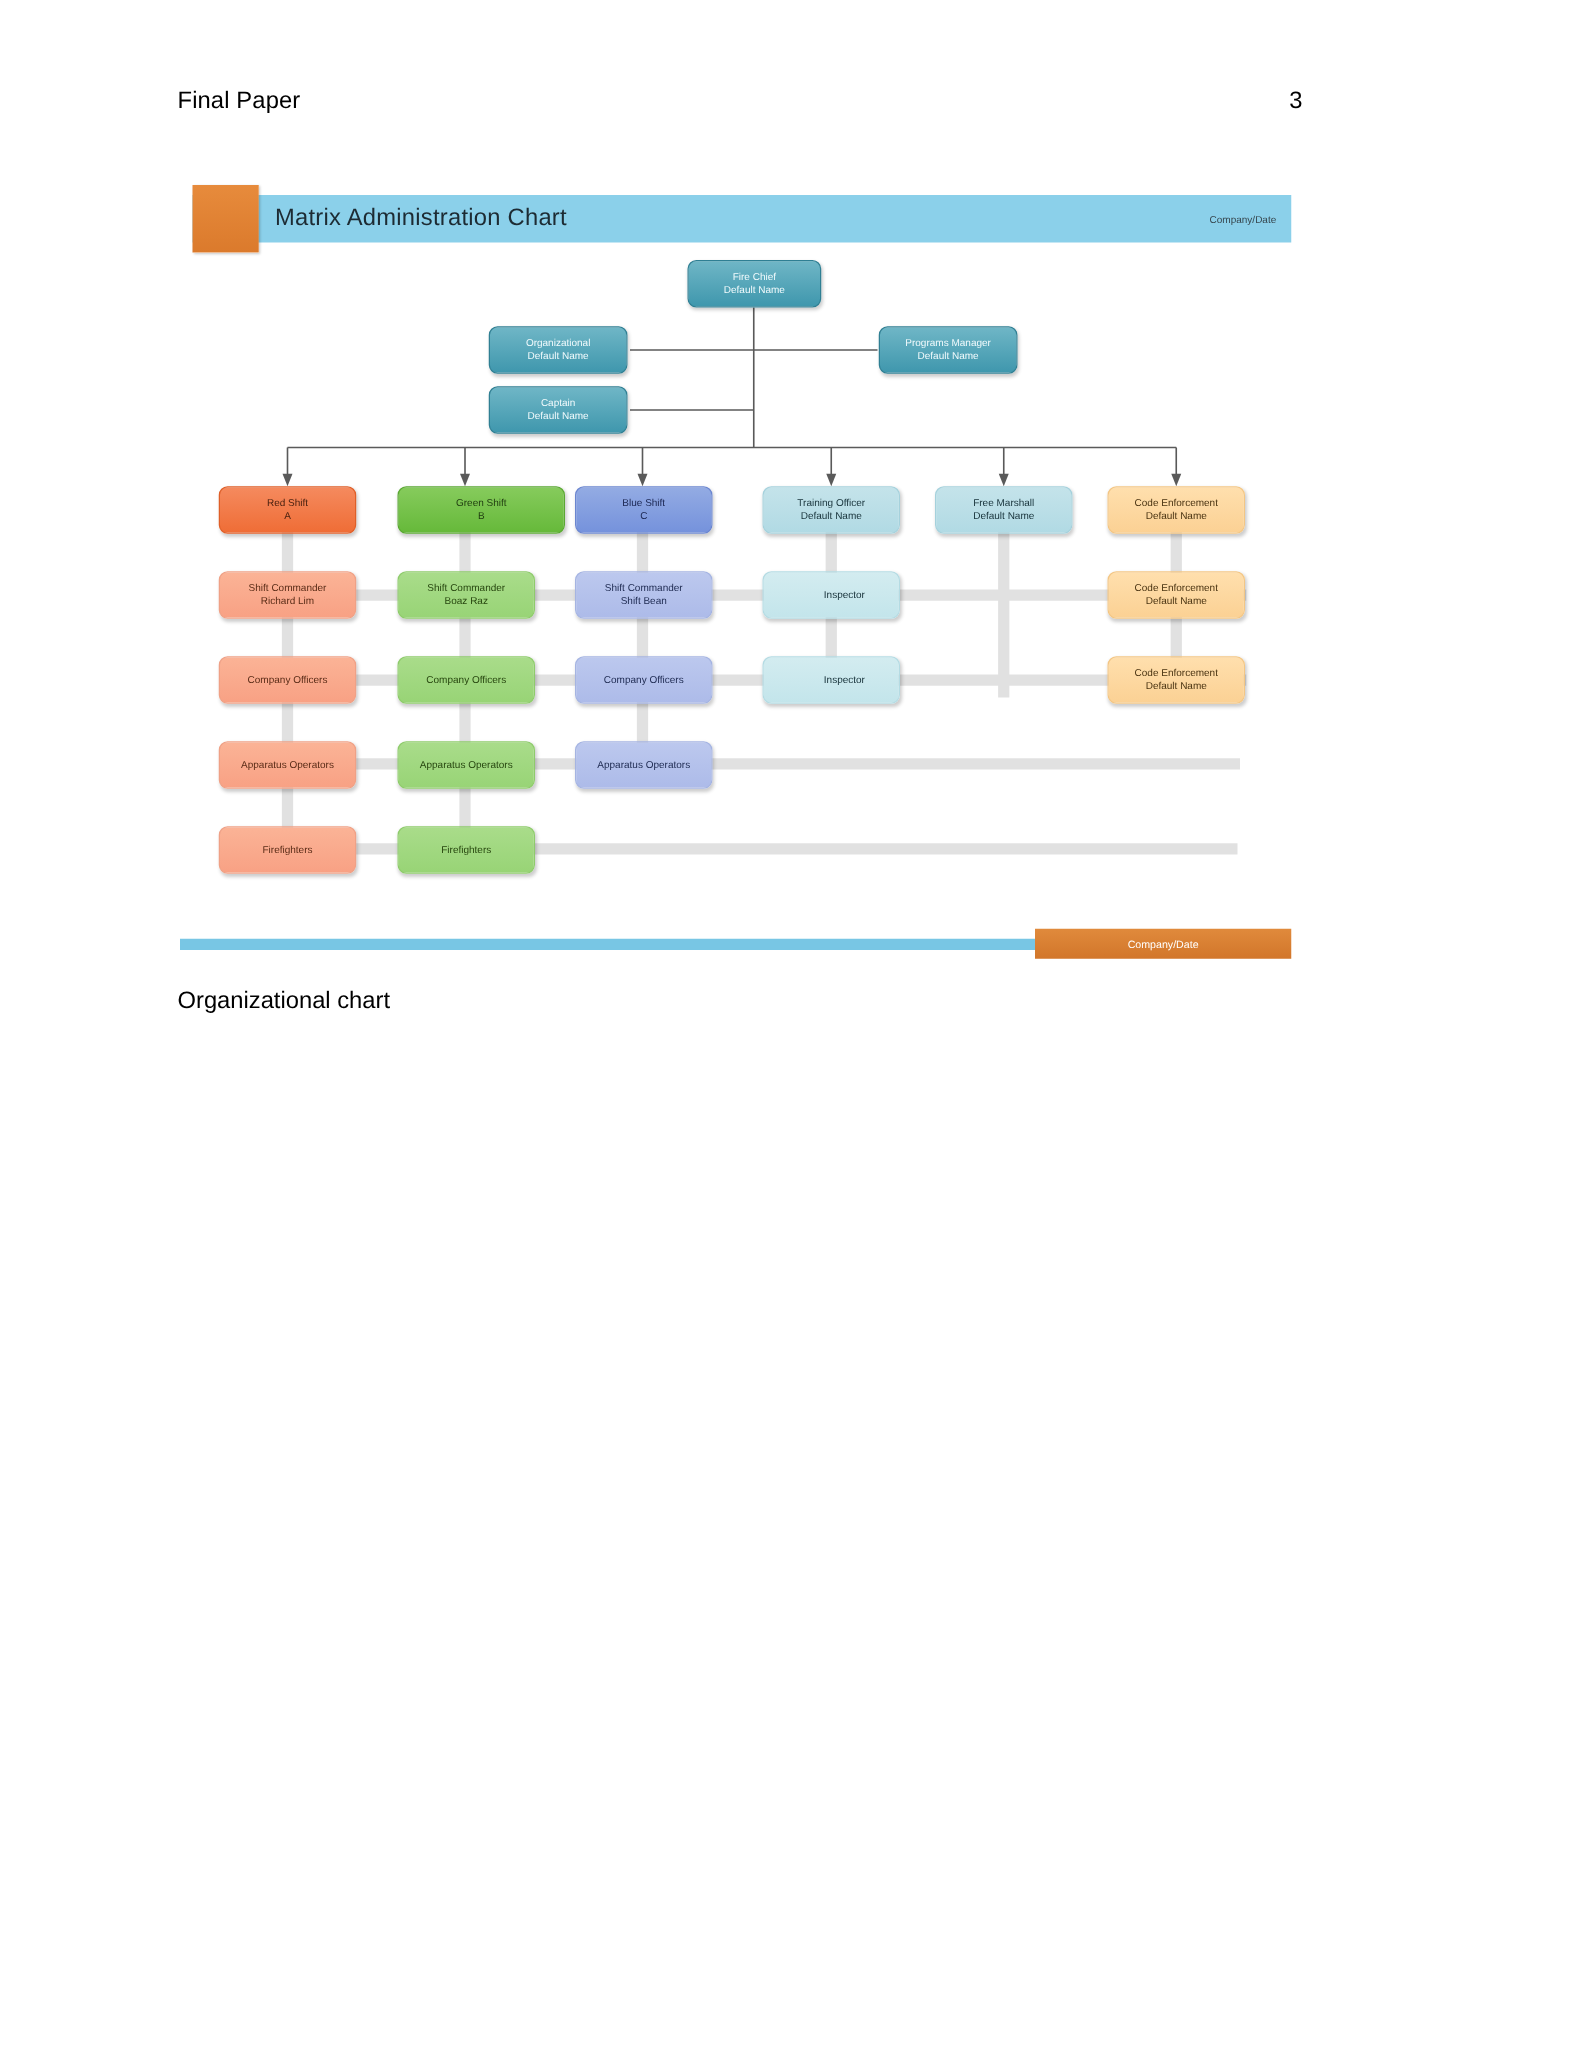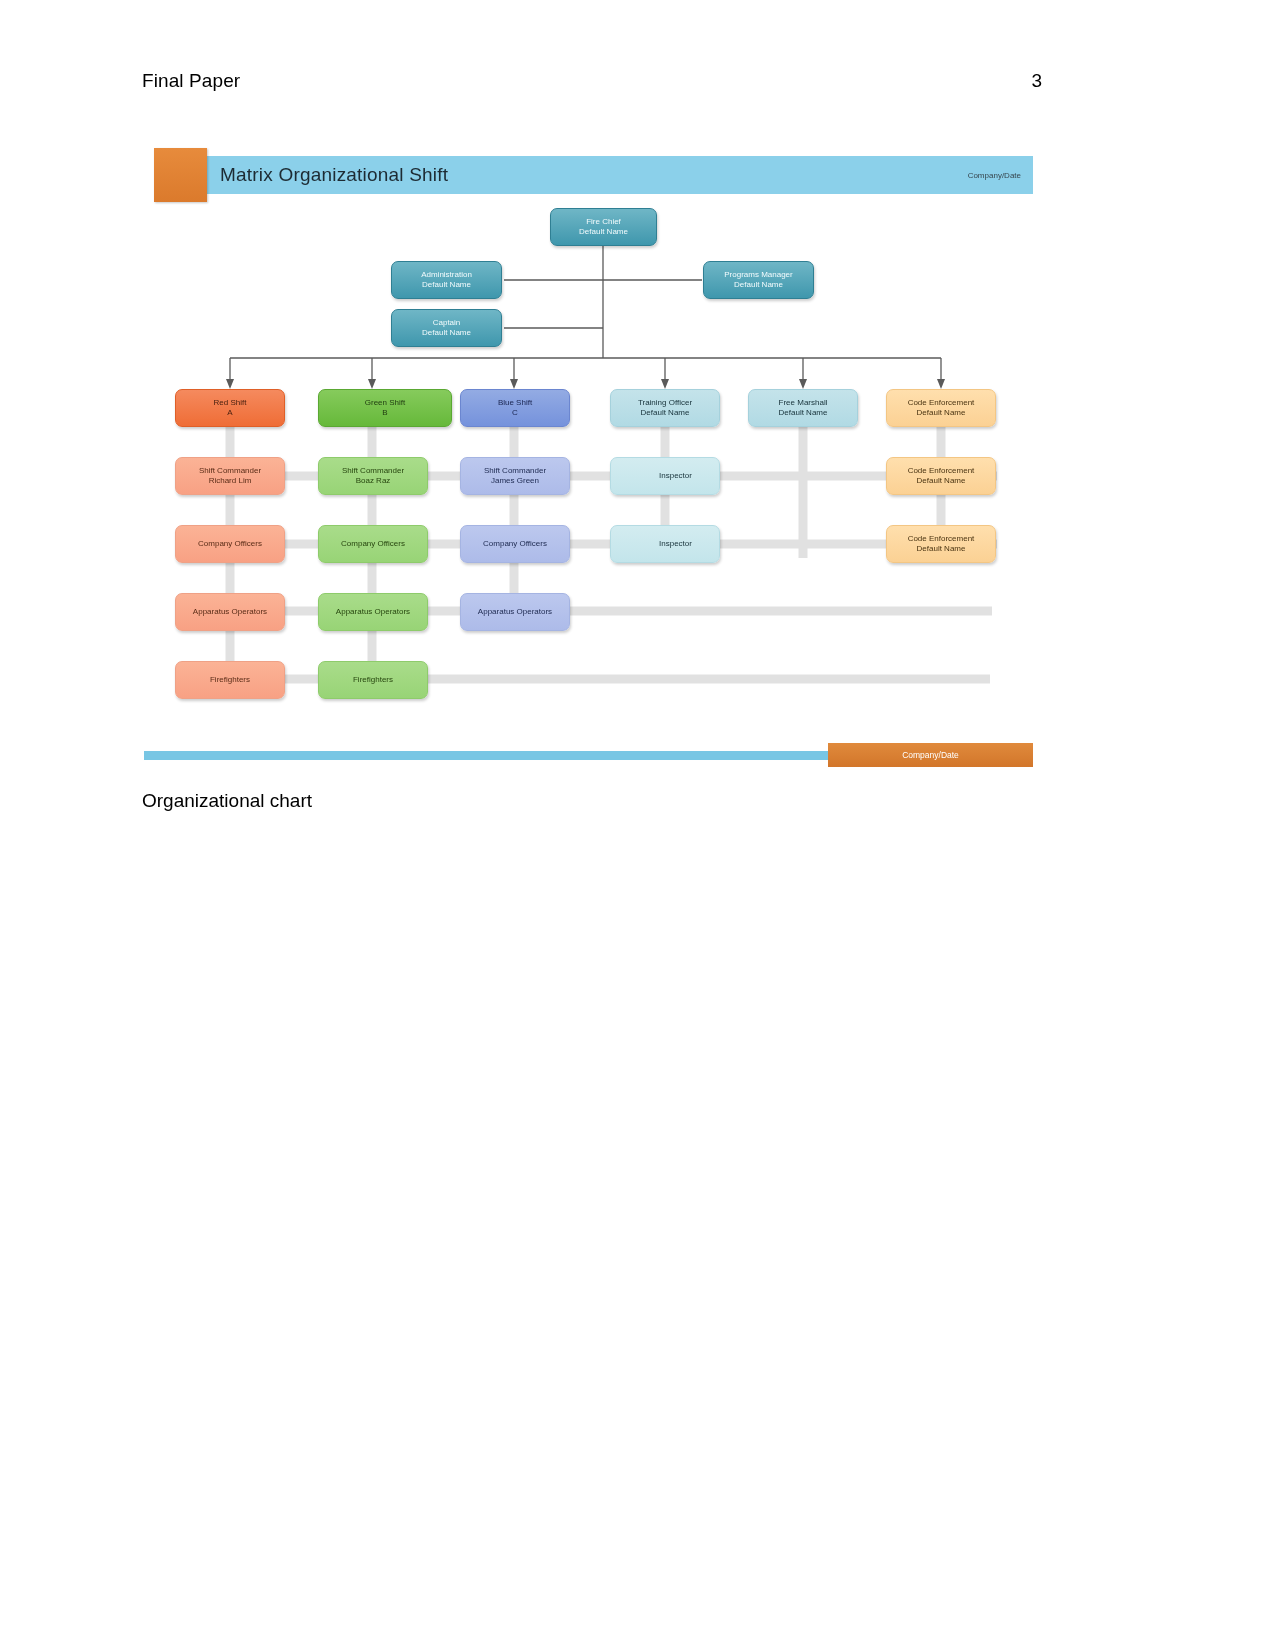--- a/index.html
+++ b/index.html
@@ -195,21 +195,21 @@
 <body>
 
 <div class="page-header">
   <div class="doc-title">Final Paper</div>
   <div class="page-number">3</div>
 </div>
 
 <div class="slide">
 
   <div class="slide-titlebar">
-    <div class="slide-title">Matrix Organizational Shift</div>
+    <div class="slide-title">Matrix Administration Chart</div>
     <div class="slide-title-meta">Company/Date</div>
   </div>
   <div class="title-accent"></div>
 
   <svg class="connectors" viewBox="0 0 891 632">
     <g stroke="#c9c9c9" stroke-width="9" fill="none" opacity=".55">
 
       <line x1="88" y1="270" x2="88" y2="548"></line>
       <line x1="230" y1="270" x2="230" y2="548"></line>
       <line x1="372" y1="270" x2="372" y2="482"></line>
@@ -248,21 +248,21 @@
       <polygon points="799,249 795,239 803,239"></polygon>
     </g>
   </svg>
 
   <div class="node n-teal" style="left:408px; top:68px; width:107px; height:38px;">
     <span class="l1">Fire Chief</span>
     <span class="l2">Default Name</span>
   </div>
 
   <div class="node n-teal" style="left:249px; top:121px; width:111px; height:38px;">
-    <span class="l1">Administration</span>
+    <span class="l1">Organizational</span>
     <span class="l2">Default Name</span>
   </div>
 
   <div class="node n-teal" style="left:561px; top:121px; width:111px; height:38px;">
     <span class="l1">Programs Manager</span>
     <span class="l2">Default Name</span>
   </div>
 
   <div class="node n-teal" style="left:249px; top:169px; width:111px; height:38px;">
     <span class="l1">Captain</span>
@@ -297,21 +297,21 @@
   <div class="node n-red-l" style="left:33px; top:317px; width:110px; height:38px;">
     <span class="l1">Shift Commander</span>
     <span class="l2">Richard Lim</span>
   </div>
   <div class="node n-green-l" style="left:176px; top:317px; width:110px; height:38px;">
     <span class="l1">Shift Commander</span>
     <span class="l2">Boaz Raz</span>
   </div>
   <div class="node n-blue-l" style="left:318px; top:317px; width:110px; height:38px;">
     <span class="l1">Shift Commander</span>
-    <span class="l2">James Green</span>
+    <span class="l2">Shift Bean</span>
   </div>
   <div class="node n-cyan-l" style="left:468px; top:317px; width:110px; height:38px;">
     <span class="l1">Inspector</span>
   </div>
   <div class="node n-amber" style="left:744px; top:317px; width:110px; height:38px;">
     <span class="l1">Code Enforcement</span>
     <span class="l2">Default Name</span>
   </div>
 
   <div class="node n-red-l" style="left:33px; top:385px; width:110px; height:38px;">

